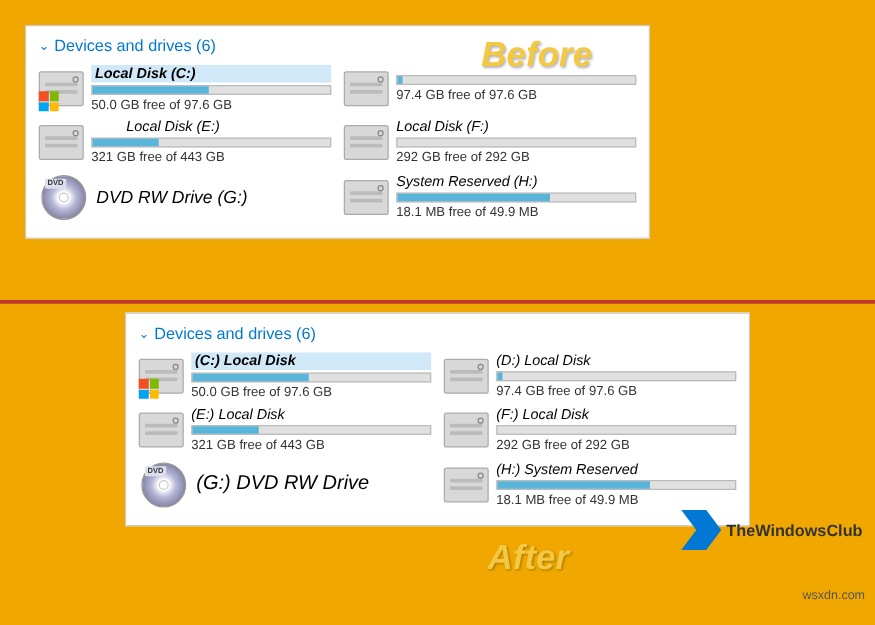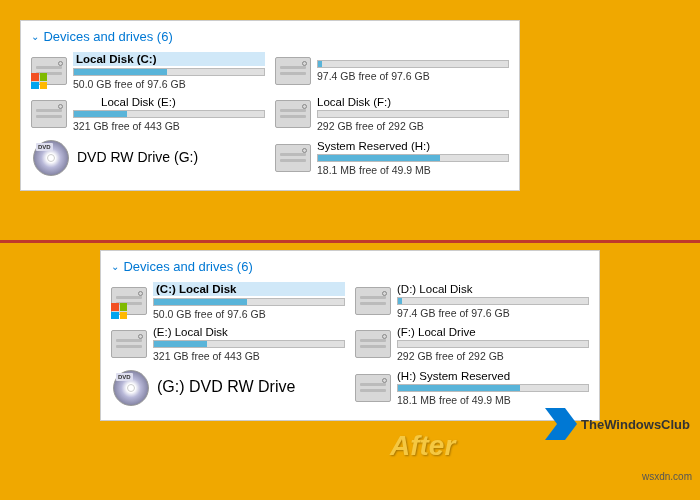--- a/index.html
+++ b/index.html
@@ -73,20 +73,21 @@
       min-width: 0;
     }
 
     .drive-name {
       font-size: 11.5px;
       color: #000;
       margin-bottom: 2px;
       white-space: nowrap;
       overflow: hidden;
       text-overflow: ellipsis;
+      font-style: italic;
     }
 
     
     .label-before {
       position: absolute;
       top: 28px;
       left: 385px;
       font-size: 28px;
       font-weight: bold;
       color: #f5c842;
@@ -246,20 +247,21 @@
             <div class="drive-name" style="font-size: 11.5px; color: rgb(0, 0, 0); margin-bottom: 2px; white-space: nowrap; overflow: hidden; text-overflow: ellipsis;">System Reserved (H:)</div>
             <div style="width: 100%; height: 8px; background: rgb(224, 224, 224); border: 1px solid rgb(187, 187, 187); margin-bottom: 2px;">
               <div style="height: 100%; background: rgb(89, 180, 217); width: 64%;"></div>
             </div>
             <div style="font-size: 10.5px; color: rgb(51, 51, 51);">18.1 MB free of 49.9 MB</div>
           </div>
         </div>
       </div>
   </div>
 
+  <div class="label-before">Before</div>
 
   <div class="separator-line"></div>
 
   <div class="after-panel">
     <div class="section-header">
       <span class="chevron">⌄</span>
       <span>Devices and drives (6)</span>
     </div>
     <div class="drives-grid" id="after-grid">
         <div class="drive-item">
@@ -318,21 +320,21 @@
         </div>
         <div class="drive-item">
           <div style="width: 36px; height: 36px; position: relative; flex-shrink: 0;">
             <div style="width: 36px; height: 28px; background: rgb(216, 216, 216); border: 1px solid rgb(170, 170, 170); border-radius: 2px; position: relative; display: flex; align-items: center; justify-content: center; margin-top: 4px;">
               <div style="width: 26px; height: 3px; background: rgb(187, 187, 187); border-radius: 1px; position: absolute; top: 8px; left: 4px;"></div>
               <div style="width: 26px; height: 3px; background: rgb(187, 187, 187); border-radius: 1px; position: absolute; top: 14px; left: 4px;"></div>
               <div style="width: 5px; height: 5px; border-radius: 50%; border: 1px solid rgb(136, 136, 136); position: absolute; right: 3px; top: 3px;"></div>
             </div>
           </div>
           <div class="drive-info">
-            <div class="drive-name" style="font-size: 11.5px; color: rgb(0, 0, 0); margin-bottom: 2px; white-space: nowrap; overflow: hidden; text-overflow: ellipsis;">(F:) Local Drive</div>
+            <div class="drive-name" style="font-size: 11.5px; color: rgb(0, 0, 0); margin-bottom: 2px; white-space: nowrap; overflow: hidden; text-overflow: ellipsis;">(F:) Local Disk</div>
             <div style="width: 100%; height: 8px; background: rgb(224, 224, 224); border: 1px solid rgb(187, 187, 187); margin-bottom: 2px;">
               <div style="height: 100%; background: rgb(89, 180, 217); width: 0%;"></div>
             </div>
             <div style="font-size: 10.5px; color: rgb(51, 51, 51);">292 GB free of 292 GB</div>
           </div>
         </div>
         <div class="drive-item">
           <div style="width: 40px; height: 40px; position: relative; flex-shrink: 0; display: flex; align-items: center; justify-content: center;">
             <div style="width: 36px; height: 36px; border-radius: 50%; background: radial-gradient(circle, rgb(255, 255, 255) 18%, rgb(184, 184, 216) 40%, rgb(144, 144, 176) 65%, rgb(112, 112, 128) 85%); border: 1px solid rgb(153, 153, 153); position: relative; display: flex; align-items: center; justify-content: center;">
               <div style="width: 8px; height: 8px; border-radius: 50%; background: white; border: 1px solid rgb(204, 204, 204);"></div>

